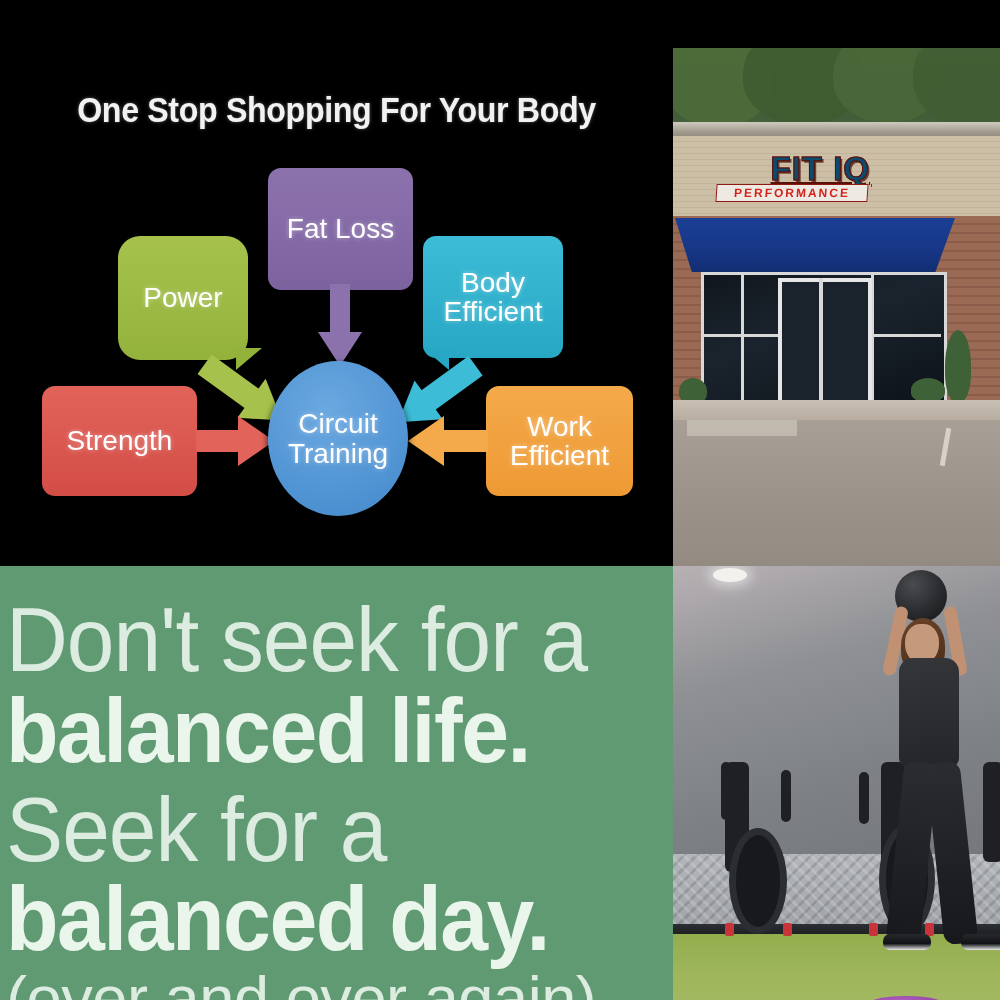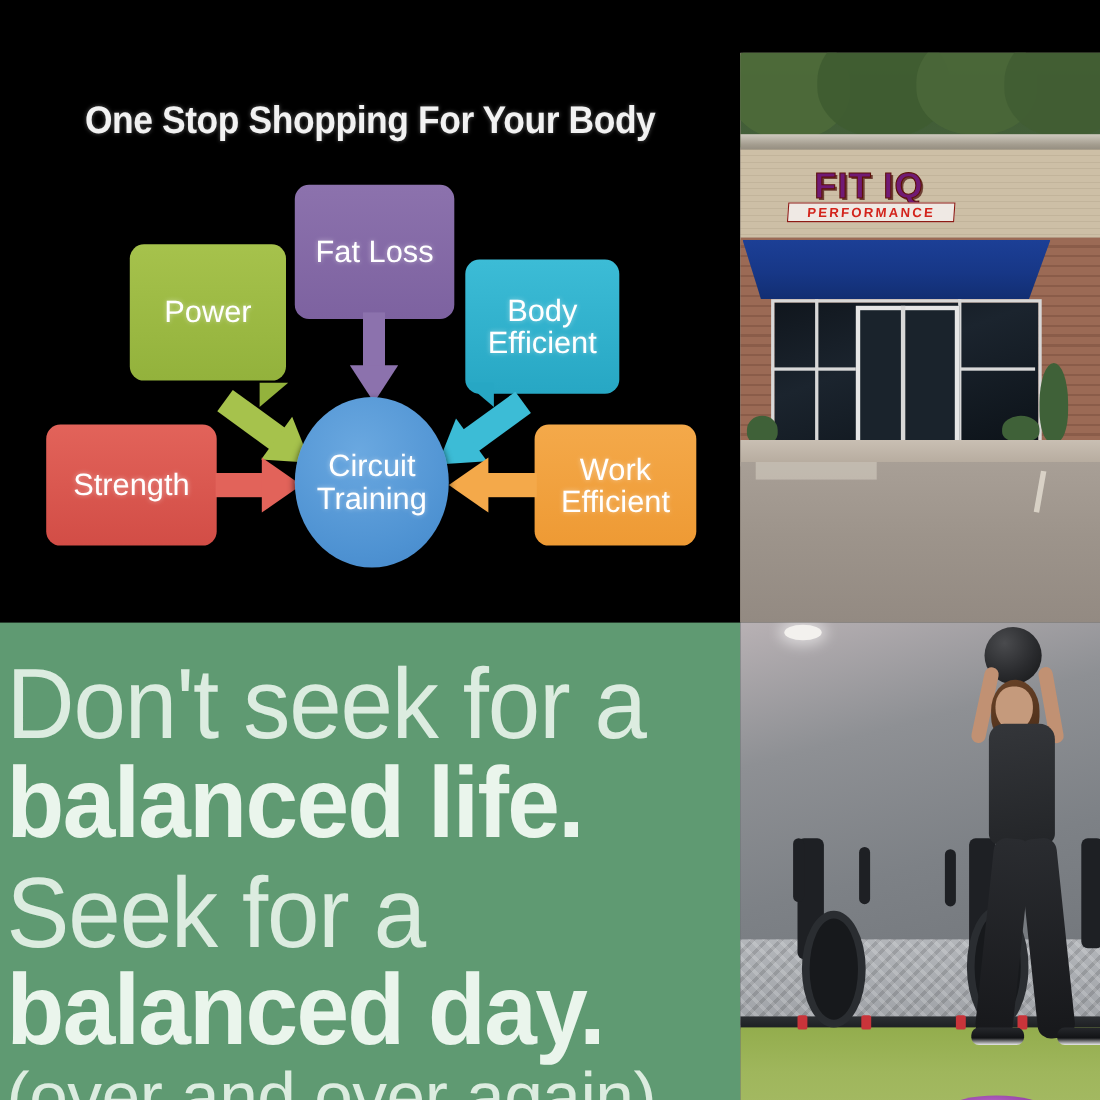--- a/index.html
+++ b/index.html
@@ -20,21 +20,21 @@
     font-size:35px;letter-spacing:-0.4px;transform:scaleX(.92);
     text-shadow:0 0 4px rgba(255,255,255,.35);white-space:nowrap;
   }
   .node{
     position:absolute;border-radius:13px;display:flex;align-items:center;
     justify-content:center;text-align:center;color:#fff;line-height:1.05;
     font-family:"Liberation Sans",sans-serif;font-size:28px;
     text-shadow:0 0 5px rgba(255,255,255,.45);
     box-shadow:0 3px 7px rgba(0,0,0,.8);
   }
-  #node-power{left:118px;top:174px;width:142px;height:124px;background:linear-gradient(180deg,#a6c24c 0%,#93b23c 100%);}
+  #node-power{left:118px;top:188px;width:130px;height:124px;background:linear-gradient(180deg,#a6c24c 0%,#93b23c 100%);border-radius:22px;}
   #node-fatloss{left:268px;top:120px;width:145px;height:122px;background:linear-gradient(180deg,#8c72ad 0%,#7d62a0 100%);}
   #node-timeeff{left:423px;top:188px;width:140px;height:122px;background:linear-gradient(180deg,#3cbcd6 0%,#27a7c4 100%);}
   #node-strength{left:42px;top:338px;width:155px;height:110px;background:linear-gradient(180deg,#e2635a 0%,#d24d46 100%);text-align:right;}
   #node-workcap{left:486px;top:338px;width:147px;height:110px;background:linear-gradient(180deg,#f4a94a 0%,#ee9a34 100%);text-align:center;}
   #node-circuit{
     left:268px;top:313px;width:140px;height:155px;border-radius:50%;
     background:radial-gradient(circle at 42% 32%,#6aa8e0 0%,#4e92d2 70%,#4487c9 100%);
   }
 
   
@@ -75,23 +75,23 @@
   .sf-tree{position:absolute;border-radius:50% 50% 45% 45%;opacity:.92;}
   .sf-roofline{position:absolute;left:0;top:74px;width:327px;height:16px;
     background:linear-gradient(180deg,#cfcabf 0%,#a39c8e 60%,#8f887b 100%);}
   .sf-wall{position:absolute;left:0;top:88px;width:327px;height:82px;
     background:repeating-linear-gradient(180deg,#cdbfa6 0px,#cdbfa6 5px,#c2b49b 5px,#c2b49b 6px);}
   .sf-brick{position:absolute;left:0;top:168px;width:327px;height:185px;
     background:repeating-linear-gradient(180deg,#9b6a55 0px,#9b6a55 7px,#8a5c49 7px,#8a5c49 9px);}
   .sf-sign{position:absolute;left:37px;top:104px;width:160px;height:52px;}
   .sf-sign-main{
     position:absolute;left:0;top:0;width:160px;height:34px;
-    color:#701a75;font-family:"Liberation Sans",sans-serif;font-weight:bold;
-    font-size:33px;letter-spacing:1px;line-height:34px;text-align:center;
-    -webkit-text-stroke:1px #5d1008;text-shadow:2px 2px 0 rgba(70,10,6,.7);
+    color:#0c4a6e;font-family:"Liberation Sans",sans-serif;font-weight:bold;
+    font-size:33px;letter-spacing:1px;line-height:34px;text-align:right;
+    -webkit-text-stroke:1px #5d1008;text-shadow:2px 2px 0 rgba(70,10,6,.7);text-decoration:underline;
   }
   .sf-sign-sub{
     position:absolute;left:6px;top:32px;width:150px;height:16px;
     background:#efe9e4;color:#d3241c;font-family:"Liberation Sans",sans-serif;
     font-weight:bold;font-size:12px;letter-spacing:2px;line-height:16px;
     text-align:center;border:1px solid #8d1a14;transform:skewX(-4deg);
   }
   .sf-awning{position:absolute;left:2px;top:170px;width:280px;height:54px;
     background:linear-gradient(180deg,#1c3f96 0%,#173787 55%,#122e72 100%);
     clip-path:polygon(0 0,100% 0,93% 100%,6% 100%);}

